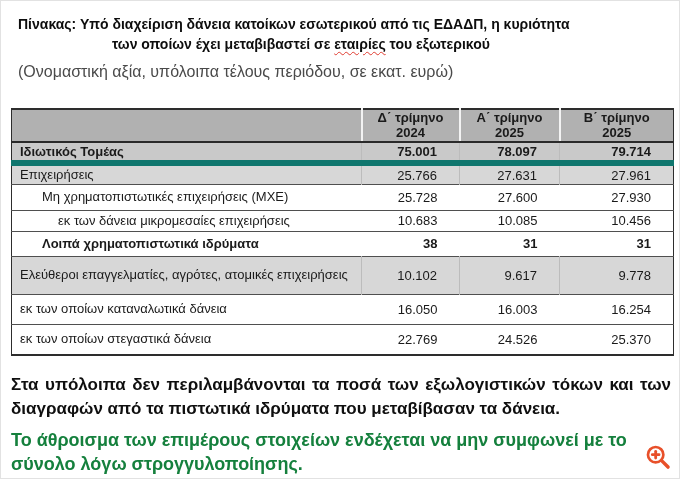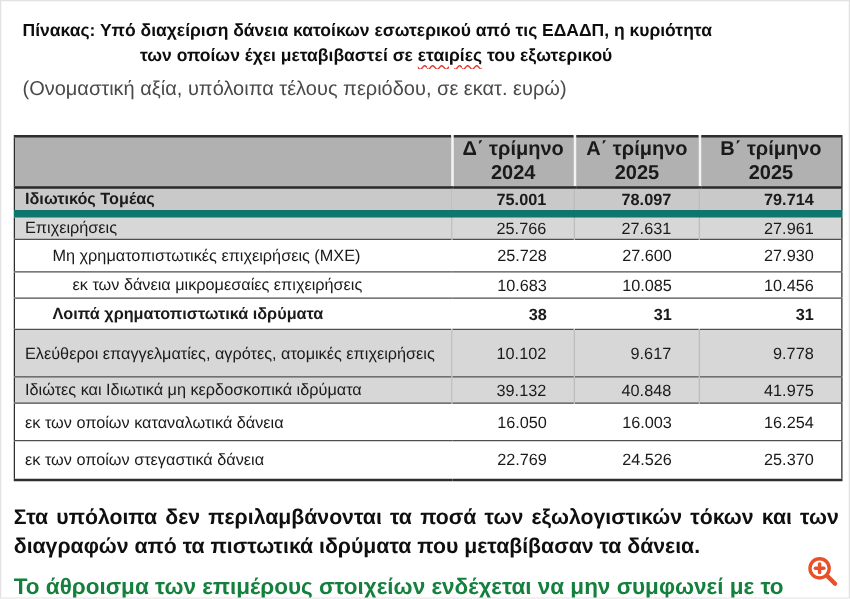--- a/index.html
+++ b/index.html
@@ -20,21 +20,21 @@
   table.data {
     margin:27px 0 0 10px; width:662px; table-layout:fixed; border-collapse:collapse;
     font-size:13px; color:#1a1a1a;
     border:1px solid #2d2d2d; border-top:2px solid #2d2d2d; border-bottom:2px solid #2d2d2d;
   }
   col.c-label { width:350px; }
   col.c-v1 { width:98px; }
   col.c-v2 { width:100px; }
   col.c-v3 { width:114px; }
   thead th {
-    background:#b1b1b1; height:25px; font-weight:bold; font-size:16px; line-height:1.22;
+    background:#b1b1b1; height:25px; font-weight:bold; font-size:13px; line-height:1.22;
     border-bottom:2px solid #2a2a2a; vertical-align:middle; text-align:center;
   }
   thead th + th { border-left:2px solid #f3f3f3; }
   td { vertical-align:middle; padding:0; }
   td.lbl { text-align:left; padding-left:8px; padding-right:4px; line-height:1.25; }
   td.lbl.ind1 { padding-left:30px; }
   td.lbl.ind2 { padding-left:46px; }
   td.val { text-align:right; padding-right:22px; white-space:nowrap; }
   tr { border-bottom:1px solid #4f4f4f; }
   tr.total { background:#c9c9c9; font-weight:bold; border-bottom:6px solid #0f766e; }
@@ -119,26 +119,20 @@
         <td class="val">38</td>
         <td class="val">31</td>
         <td class="val">31</td>
       </tr>
       <tr class="gray h38">
         <td class="lbl">Ελεύθεροι επαγγελματίες, αγρότες, ατομικές επιχειρήσεις</td>
         <td class="val">10.102</td>
         <td class="val">9.617</td>
         <td class="val">9.778</td>
       </tr>
-      <tr class="gray h21">
-        <td class="lbl">Ιδιώτες και Ιδιωτικά μη κερδοσκοπικά ιδρύματα</td>
-        <td class="val">39.132</td>
-        <td class="val">40.848</td>
-        <td class="val">41.975</td>
-      </tr>
       <tr class="h30">
         <td class="lbl">εκ των οποίων καταναλωτικά δάνεια</td>
         <td class="val">16.050</td>
         <td class="val">16.003</td>
         <td class="val">16.254</td>
       </tr>
       <tr class="h31">
         <td class="lbl">εκ των οποίων στεγαστικά δάνεια</td>
         <td class="val">22.769</td>
         <td class="val">24.526</td>

